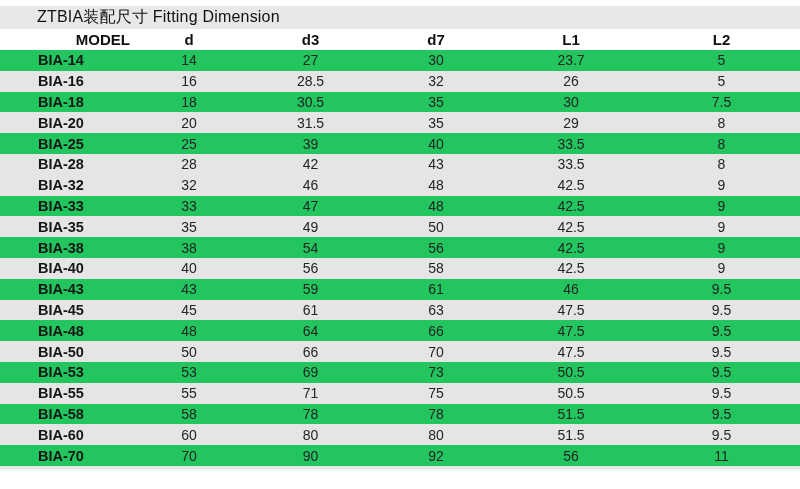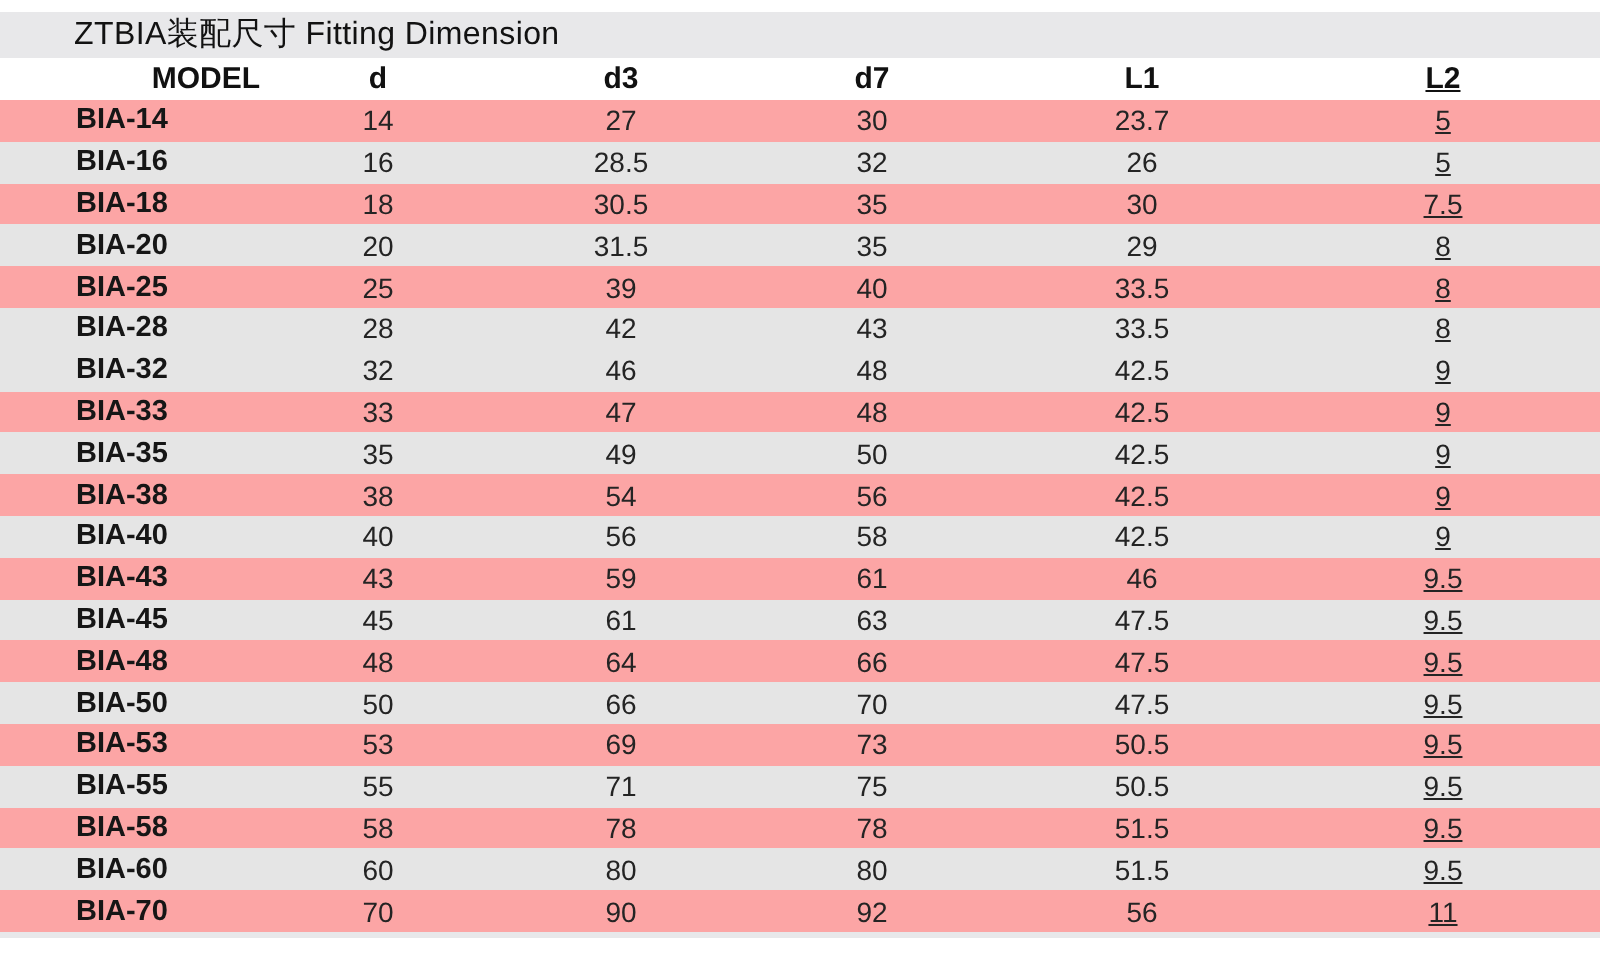--- a/index.html
+++ b/index.html
@@ -52,40 +52,39 @@
     text-align: center;
     background: #ffffff;
     vertical-align: middle;
   }
   table.dim-table th.model-col {
     text-align: right;
     padding-left: 38px;
   }
   table.dim-table th.last-col,
   table.dim-table td.last-col {
-    text-decoration: underline;
   }
   table.dim-table td {
     height: 20.8px;
     padding: 0;
     font-size: 14px;
     color: #242424;
     text-align: center;
     vertical-align: middle;
     white-space: nowrap;
   }
   table.dim-table td.model-col {
     text-align: left;
     padding-left: 38px;
     font-weight: bold;
     color: #161616;
     font-size: 14.5px;
   }
   table.dim-table tbody tr.striped {
-    background: #fca5a5;
+    background: #22c55e;
   }
   table.dim-table tbody tr.plain {
     background: #e5e5e5;
   }
   .bottom-strip {
     width: 800px;
     height: 3px;
     background: #e8e8ea;
   }
 </style>

